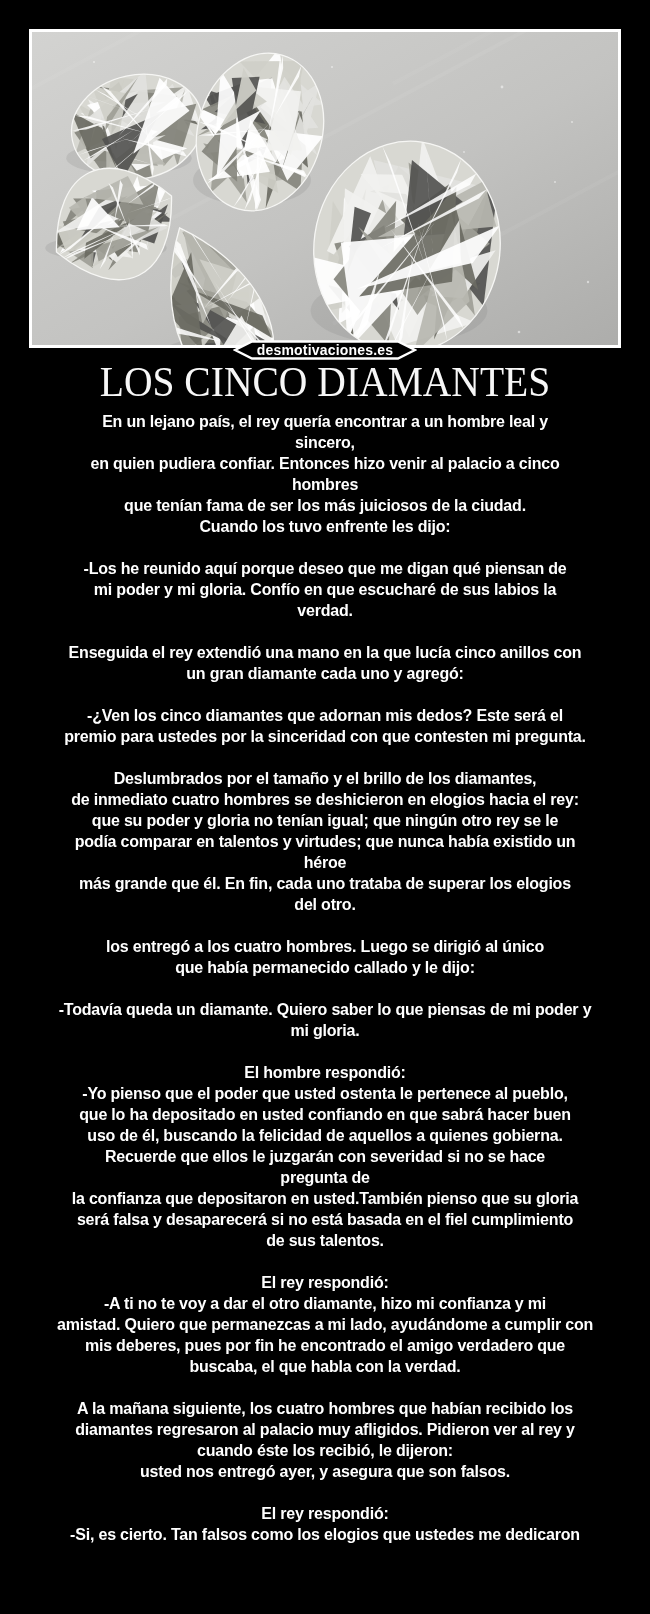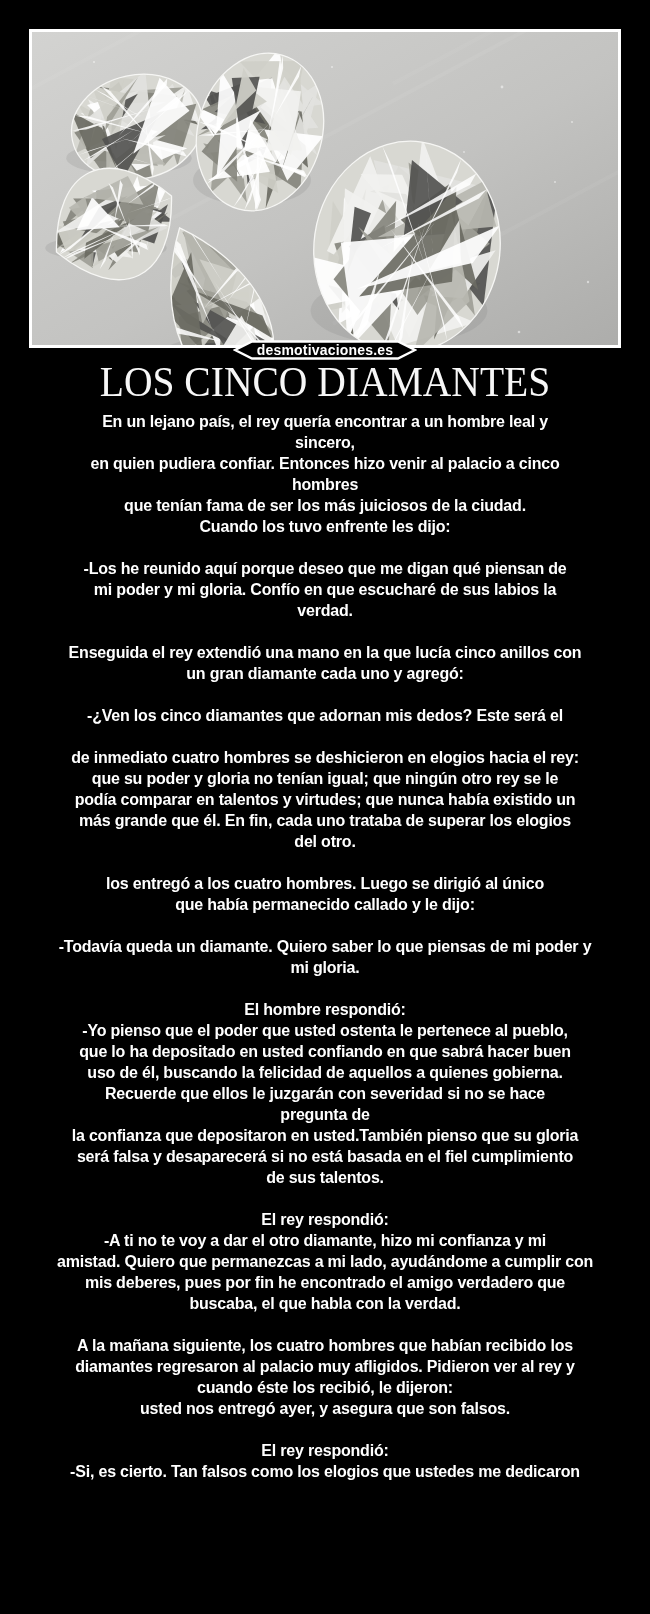--- a/index.html
+++ b/index.html
@@ -447,24 +447,27 @@
       <div class="line">Cuando los tuvo enfrente les dijo:</div>
       <div class="line">&nbsp;</div>
       <div class="line">-Los he reunido aquí porque deseo que me digan qué piensan de</div>
       <div class="line">mi poder y mi gloria. Confío en que escucharé de sus labios la</div>
       <div class="line">verdad.</div>
       <div class="line">&nbsp;</div>
       <div class="line">Enseguida el rey extendió una mano en la que lucía cinco anillos con</div>
       <div class="line">un gran diamante cada uno y agregó:</div>
       <div class="line">&nbsp;</div>
       <div class="line">-¿Ven los cinco diamantes que adornan mis dedos? Este será el</div>
-      <div class="line">&nbsp;</div>
+      <div class="line">premio para ustedes por la sinceridad con que contesten mi pregunta.</div>
+      <div class="line">&nbsp;</div>
+      <div class="line">Deslumbrados por el tamaño y el brillo de los diamantes,</div>
       <div class="line">de inmediato cuatro hombres se deshicieron en elogios hacia el rey:</div>
       <div class="line">que su poder y gloria no tenían igual; que ningún otro rey se le</div>
       <div class="line">podía comparar en talentos y virtudes; que nunca había existido un</div>
+      <div class="line">héroe</div>
       <div class="line">más grande que él. En fin, cada uno trataba de superar los elogios</div>
       <div class="line">del otro.</div>
       <div class="line">&nbsp;</div>
       <div class="line">los entregó a los cuatro hombres. Luego se dirigió al único</div>
       <div class="line">que había permanecido callado y le dijo:</div>
       <div class="line">&nbsp;</div>
       <div class="line">-Todavía queda un diamante. Quiero saber lo que piensas de mi poder y</div>
       <div class="line">mi gloria.</div>
       <div class="line">&nbsp;</div>
       <div class="line">El hombre respondió:</div>

